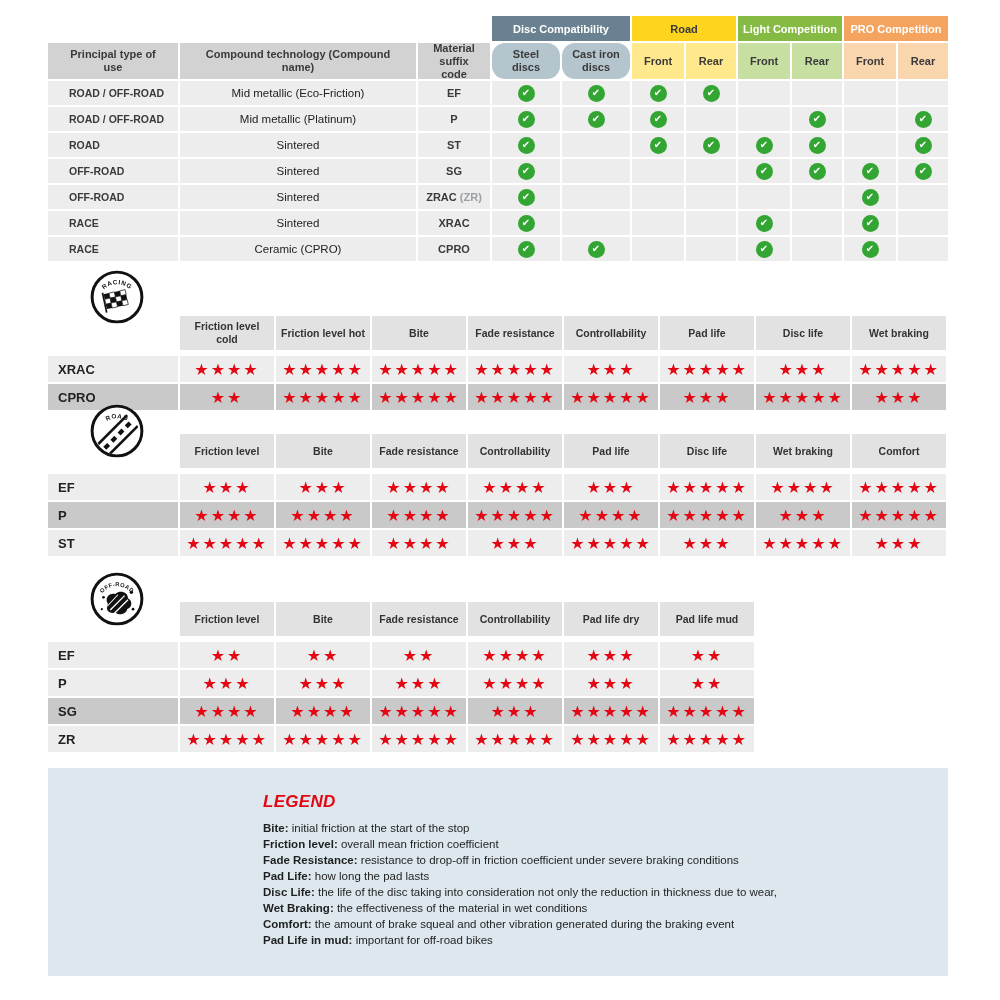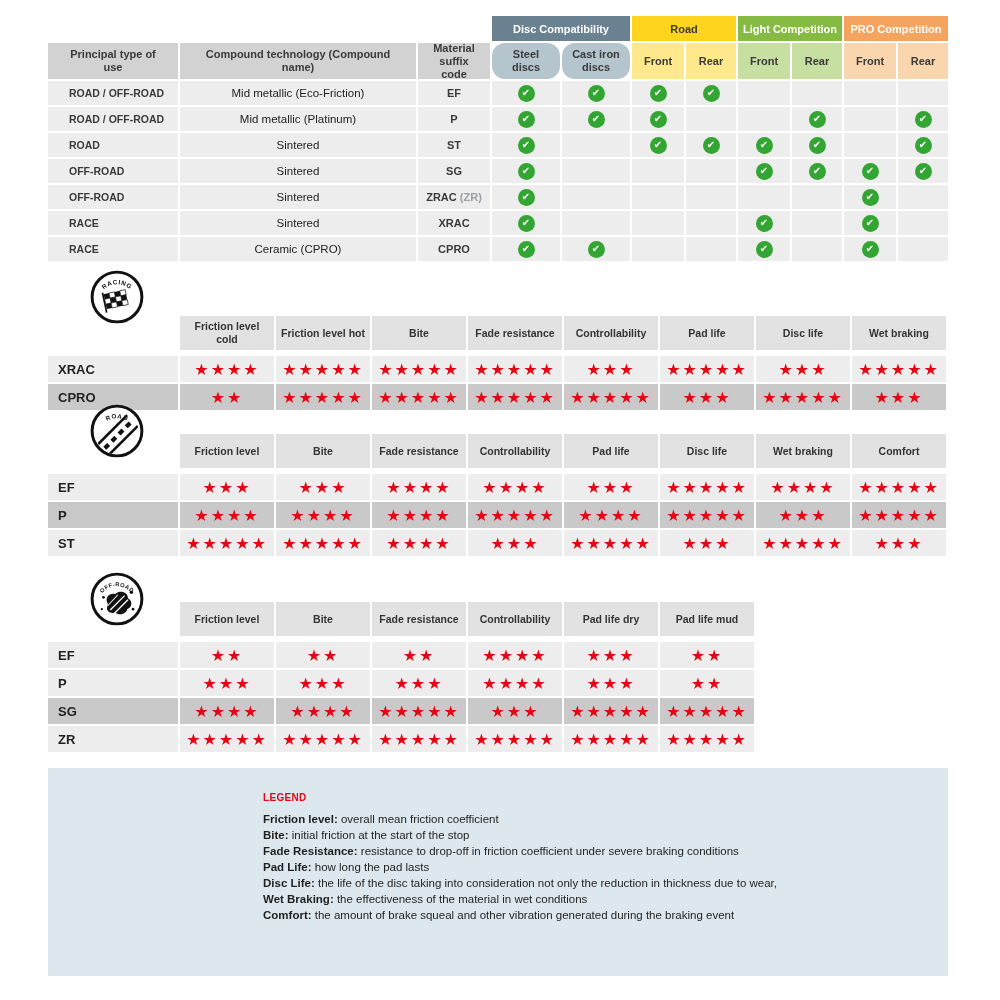--- a/index.html
+++ b/index.html
@@ -49,21 +49,21 @@
   .section-icon { position: absolute; width: 54px; height: 54px; }
   #icon-racing  { left: 90px; top: 270px; }
   #icon-road    { left: 90px; top: 404px; }
   #icon-offroad { left: 90px; top: 572px; }
   .icon-arc-text { font-size: 7.5px; font-weight: bold; letter-spacing: 0.8px; fill: #111; text-anchor: middle; font-family: "Liberation Sans", sans-serif; }
   .icon-arc-text-small { font-size: 6.8px; letter-spacing: 0.5px; }
 
   
   .legend { position: absolute; left: 48px; top: 768px; width: 900px; height: 208px; background: #dde8ee; }
   .legend-content { padding: 24px 30px 0 215px; }
-  .legend-title { color: #e30613; font-weight: bold; font-size: 10px; margin-bottom: 8px; letter-spacing: 0.3px; }
+  .legend-title { color: #e30613; font-weight: bold; font-size: 17px; margin-bottom: 8px; letter-spacing: 0.3px; font-style: italic; }
   .legend-line { font-size: 11.5px; line-height: 16px; color: #1f1f1f; }
   .legend-term { font-weight: bold; }
 </style>
 </head>
 <body>
 
 <div class="page">
 
   <div class="compat-grid">
     <div class="cell blank"></div>
@@ -383,24 +383,25 @@
       <div class="cell rt-stars">★★★★★</div>
       <div class="cell rt-stars">★★★★★</div>
       <div class="cell rt-stars">★★★★★</div>
       <div class="cell rt-stars">★★★★★</div>
     </div>
 
   <div class="legend">
     <div class="legend-content">
       <div class="legend-title">LEGEND</div>
       <div>
+          <div class="legend-line"><span class="legend-term">Bite:</span><span class="legend-desc"> initial friction at the start of the stop</span></div>
           <div class="legend-line"><span class="legend-term">Friction level:</span><span class="legend-desc"> overall mean friction coefficient</span></div>
-          <div class="legend-line"><span class="legend-term">Bite:</span><span class="legend-desc"> initial friction at the start of the stop</span></div>
           <div class="legend-line"><span class="legend-term">Fade Resistance:</span><span class="legend-desc"> resistance to drop-off in friction coefficient under severe braking conditions</span></div>
           <div class="legend-line"><span class="legend-term">Pad Life:</span><span class="legend-desc"> how long the pad lasts</span></div>
           <div class="legend-line"><span class="legend-term">Disc Life:</span><span class="legend-desc"> the life of the disc taking into consideration not only the reduction in thickness due to wear,</span></div>
           <div class="legend-line"><span class="legend-term">Wet Braking:</span><span class="legend-desc"> the effectiveness of the material in wet conditions</span></div>
           <div class="legend-line"><span class="legend-term">Comfort:</span><span class="legend-desc"> the amount of brake squeal and other vibration generated during the braking event</span></div>
+          <div class="legend-line"><span class="legend-term">Pad Life in mud:</span><span class="legend-desc"> important for off-road bikes</span></div>
         </div>
     </div>
   </div>
 
 </div>
 
 </body></html>

